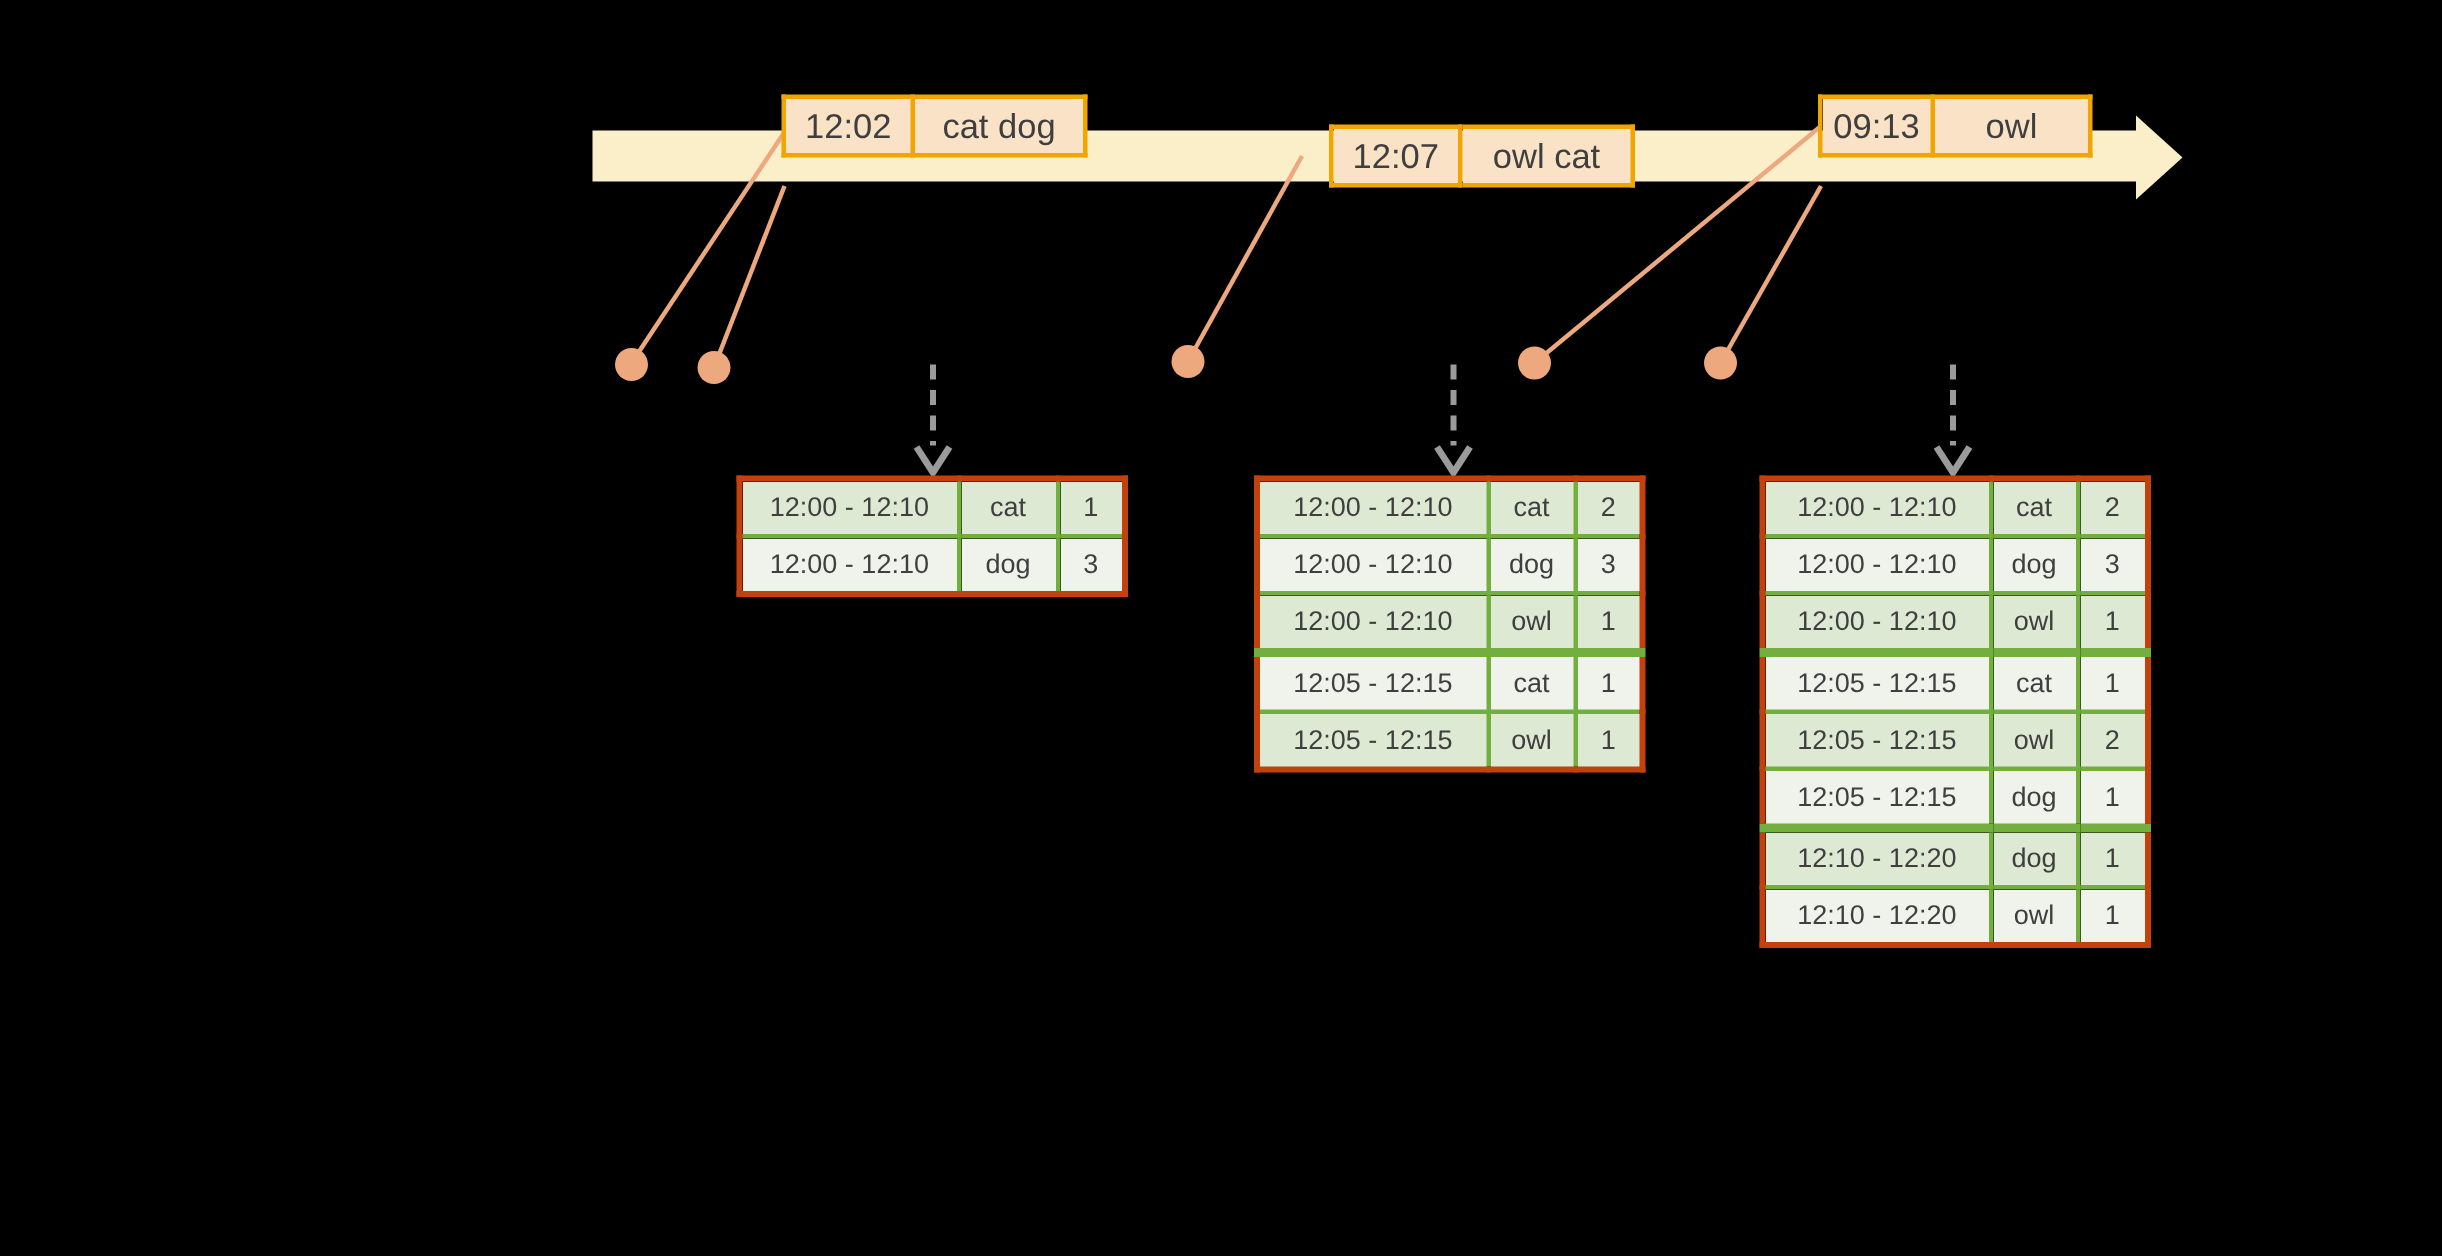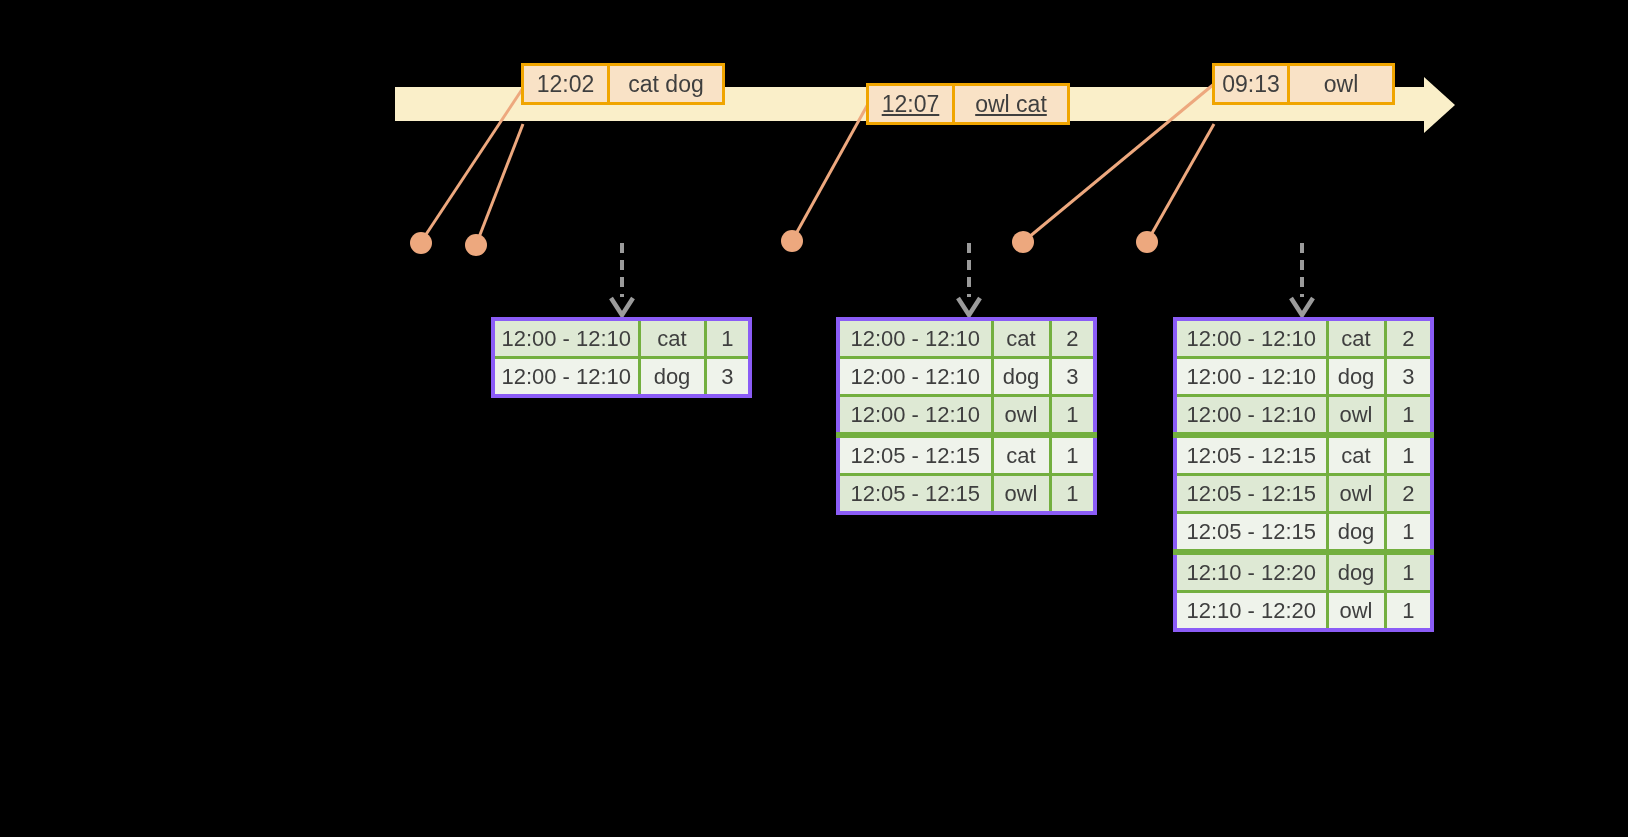--- a/index.html
+++ b/index.html
@@ -8,21 +8,21 @@
   .canvas{position:absolute;left:0;top:0;width:1628px;height:632px;}
   svg.layer{position:absolute;left:0;top:0;}
   table{position:absolute;border-collapse:collapse;table-layout:fixed;}
   
   .event-table{font-size:23px;border:3px solid #F0A500;}
   .event-table td{border:3px solid #F0A500;text-align:center;vertical-align:middle;
                   height:36px;padding:0;overflow:hidden;white-space:nowrap;}
   .event-table tr:nth-child(odd) td{background:#F9E2C6;}
   .event-table tr:nth-child(even) td{background:#FCF3E5;}
   
-  .result-table{font-size:22px;border:4px solid #8b5cf6;}
+  .result-table{font-size:18px;border:4px solid #c2410c;}
   .result-table td{border:3px solid #73AF3F;text-align:center;vertical-align:middle;
                    height:35px;padding:0;overflow:hidden;white-space:nowrap;}
   .result-table tr:nth-child(odd) td{background:#DEE9D4;}
   .result-table tr:nth-child(even) td{background:#EFF3EB;}
   .result-table tr.grp td{border-top-width:6px;}
 </style>
 </head>
 <body>
 
 <div class="canvas">
@@ -64,21 +64,21 @@
         <col style="width:115px">
       </colgroup>
   <tbody>
         <tr>
           <td>12:02</td>
           <td>cat dog</td>
         </tr>
       </tbody>
     </table>
 
-  <table class="event-table" style="left:866px;top:83px;text-decoration:underline;">
+  <table class="event-table" style="left:886px;top:83px;">
     <colgroup>
         <col style="width:86px">
         <col style="width:115px">
       </colgroup>
   <tbody>
         <tr>
           <td>12:07</td>
           <td>owl cat</td>
         </tr>
       </tbody>

